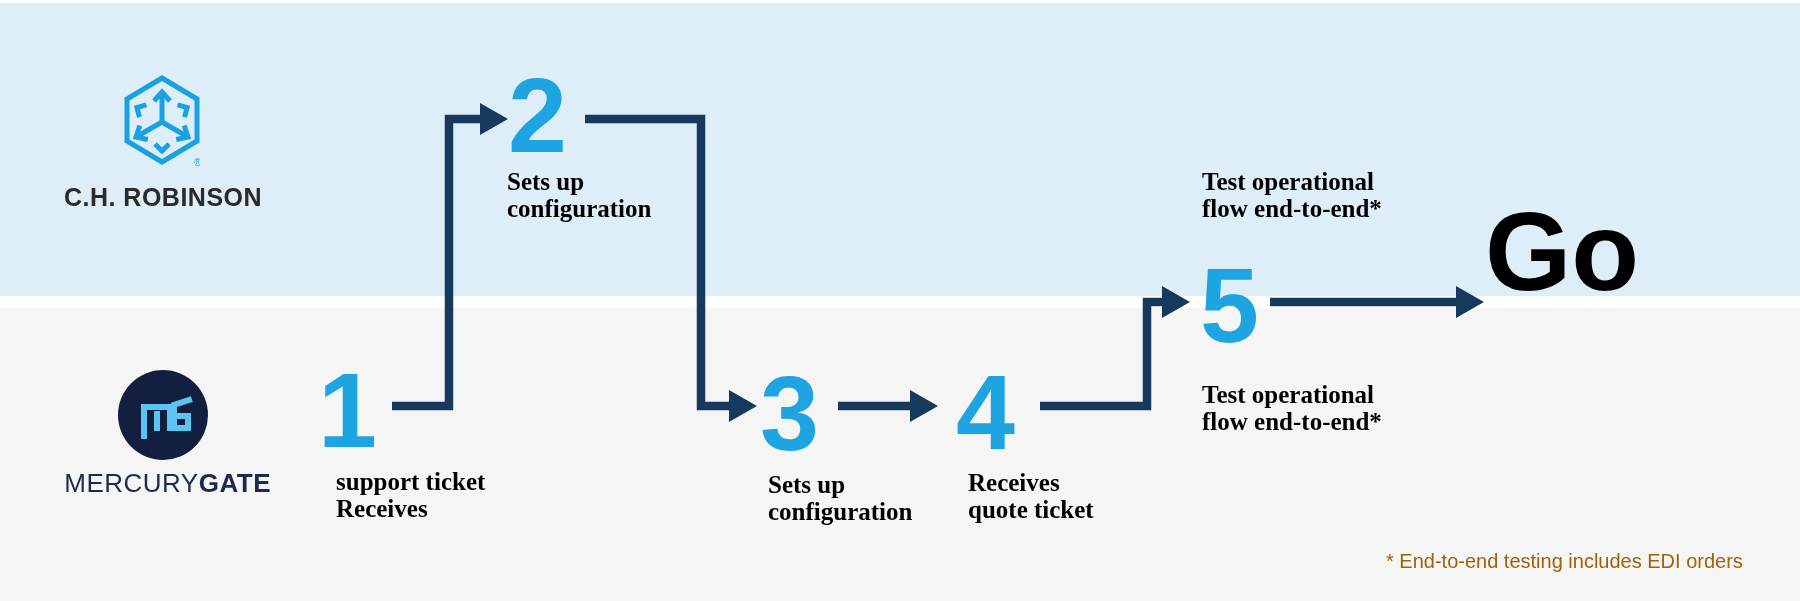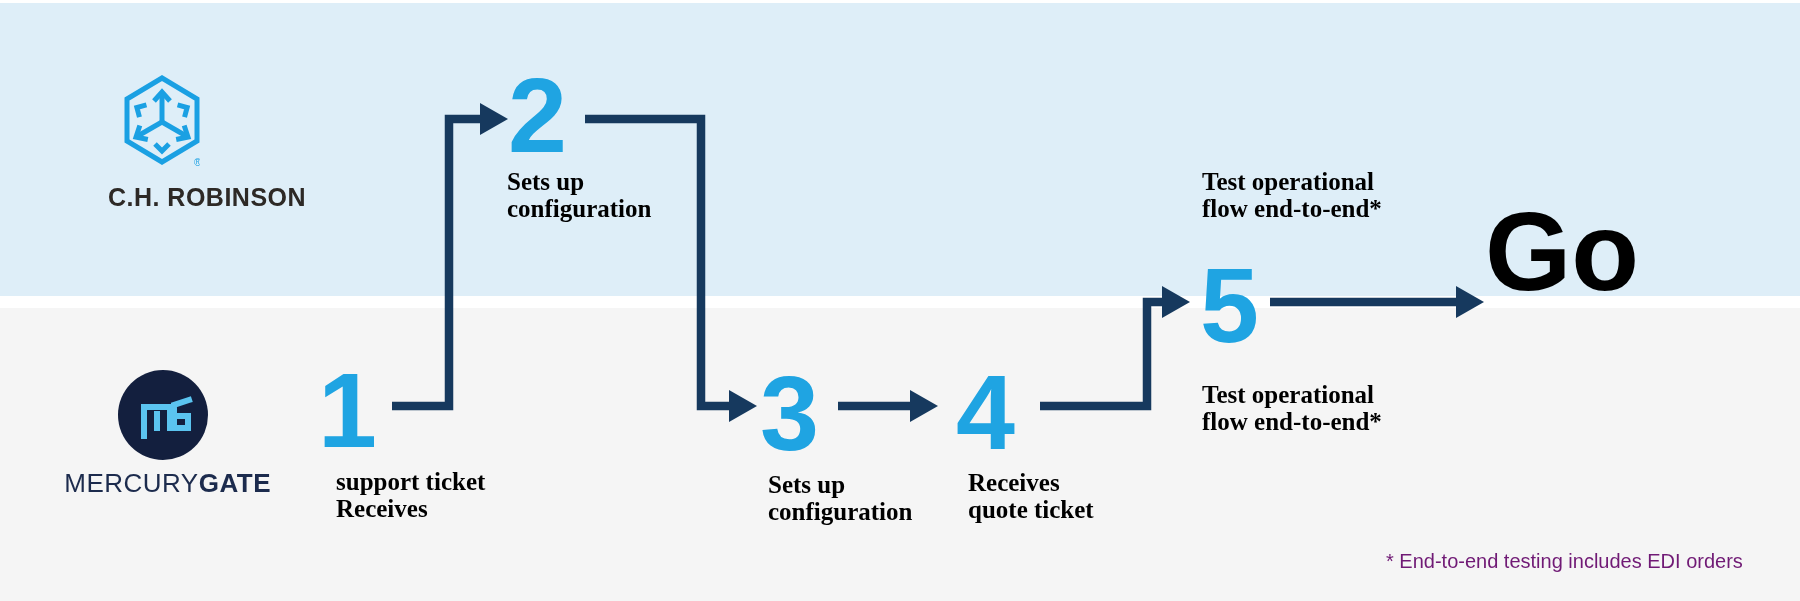--- a/index.html
+++ b/index.html
@@ -10,21 +10,21 @@
   .lane{position:absolute;left:0;width:1800px;}
   #lane-top{top:3px;height:293px;background:#DEEEF8;}
   #lane-divider{top:296px;height:12px;background:#ffffff;}
   #lane-bottom{top:308px;height:293px;background:#F5F5F5;}
 
   .abs{position:absolute;}
 
   
   .wordmark-chr{
     left:58px;top:183px;width:210px;text-align:center;
-    font-size:25px;font-weight:bold;letter-spacing:0.5px;color:#2D2926;white-space:nowrap;margin-left:44px;
+    font-size:25px;font-weight:bold;letter-spacing:0.5px;color:#2D2926;white-space:nowrap;
   }
   .wordmark-mg{
     left:55px;top:468px;width:216px;text-align:right;
     font-size:26px;color:#1C2B4D;white-space:nowrap;letter-spacing:0.5px;
   }
   .wordmark-mg .light{font-weight:400;}
   .wordmark-mg .bold{font-weight:700;}
 
   
   .step-num{
@@ -34,21 +34,21 @@
   .step-label{
     color:#000000;font-size:25px;font-weight:bold;line-height:27px;white-space:nowrap;z-index:6;font-family:Liberation Serif, serif;
   }
 
   #go-live{
     left:1485px;top:204px;color:#000000;font-size:111px;font-weight:bold;line-height:97px;
     white-space:nowrap;z-index:6;
   }
 
   #footnote{
-    left:1386px;top:550px;font-size:20px;font-weight:400;color:#701a75;white-space:nowrap;
+    left:1386px;top:550px;font-size:20px;font-weight:400;color:#a16207;white-space:nowrap;
   }
 
   #connector-layer{left:0;top:0;z-index:5;}
   .logo-svg{z-index:4;}
 </style>
 </head>
 <body>
 
 <div id="canvas">
 

